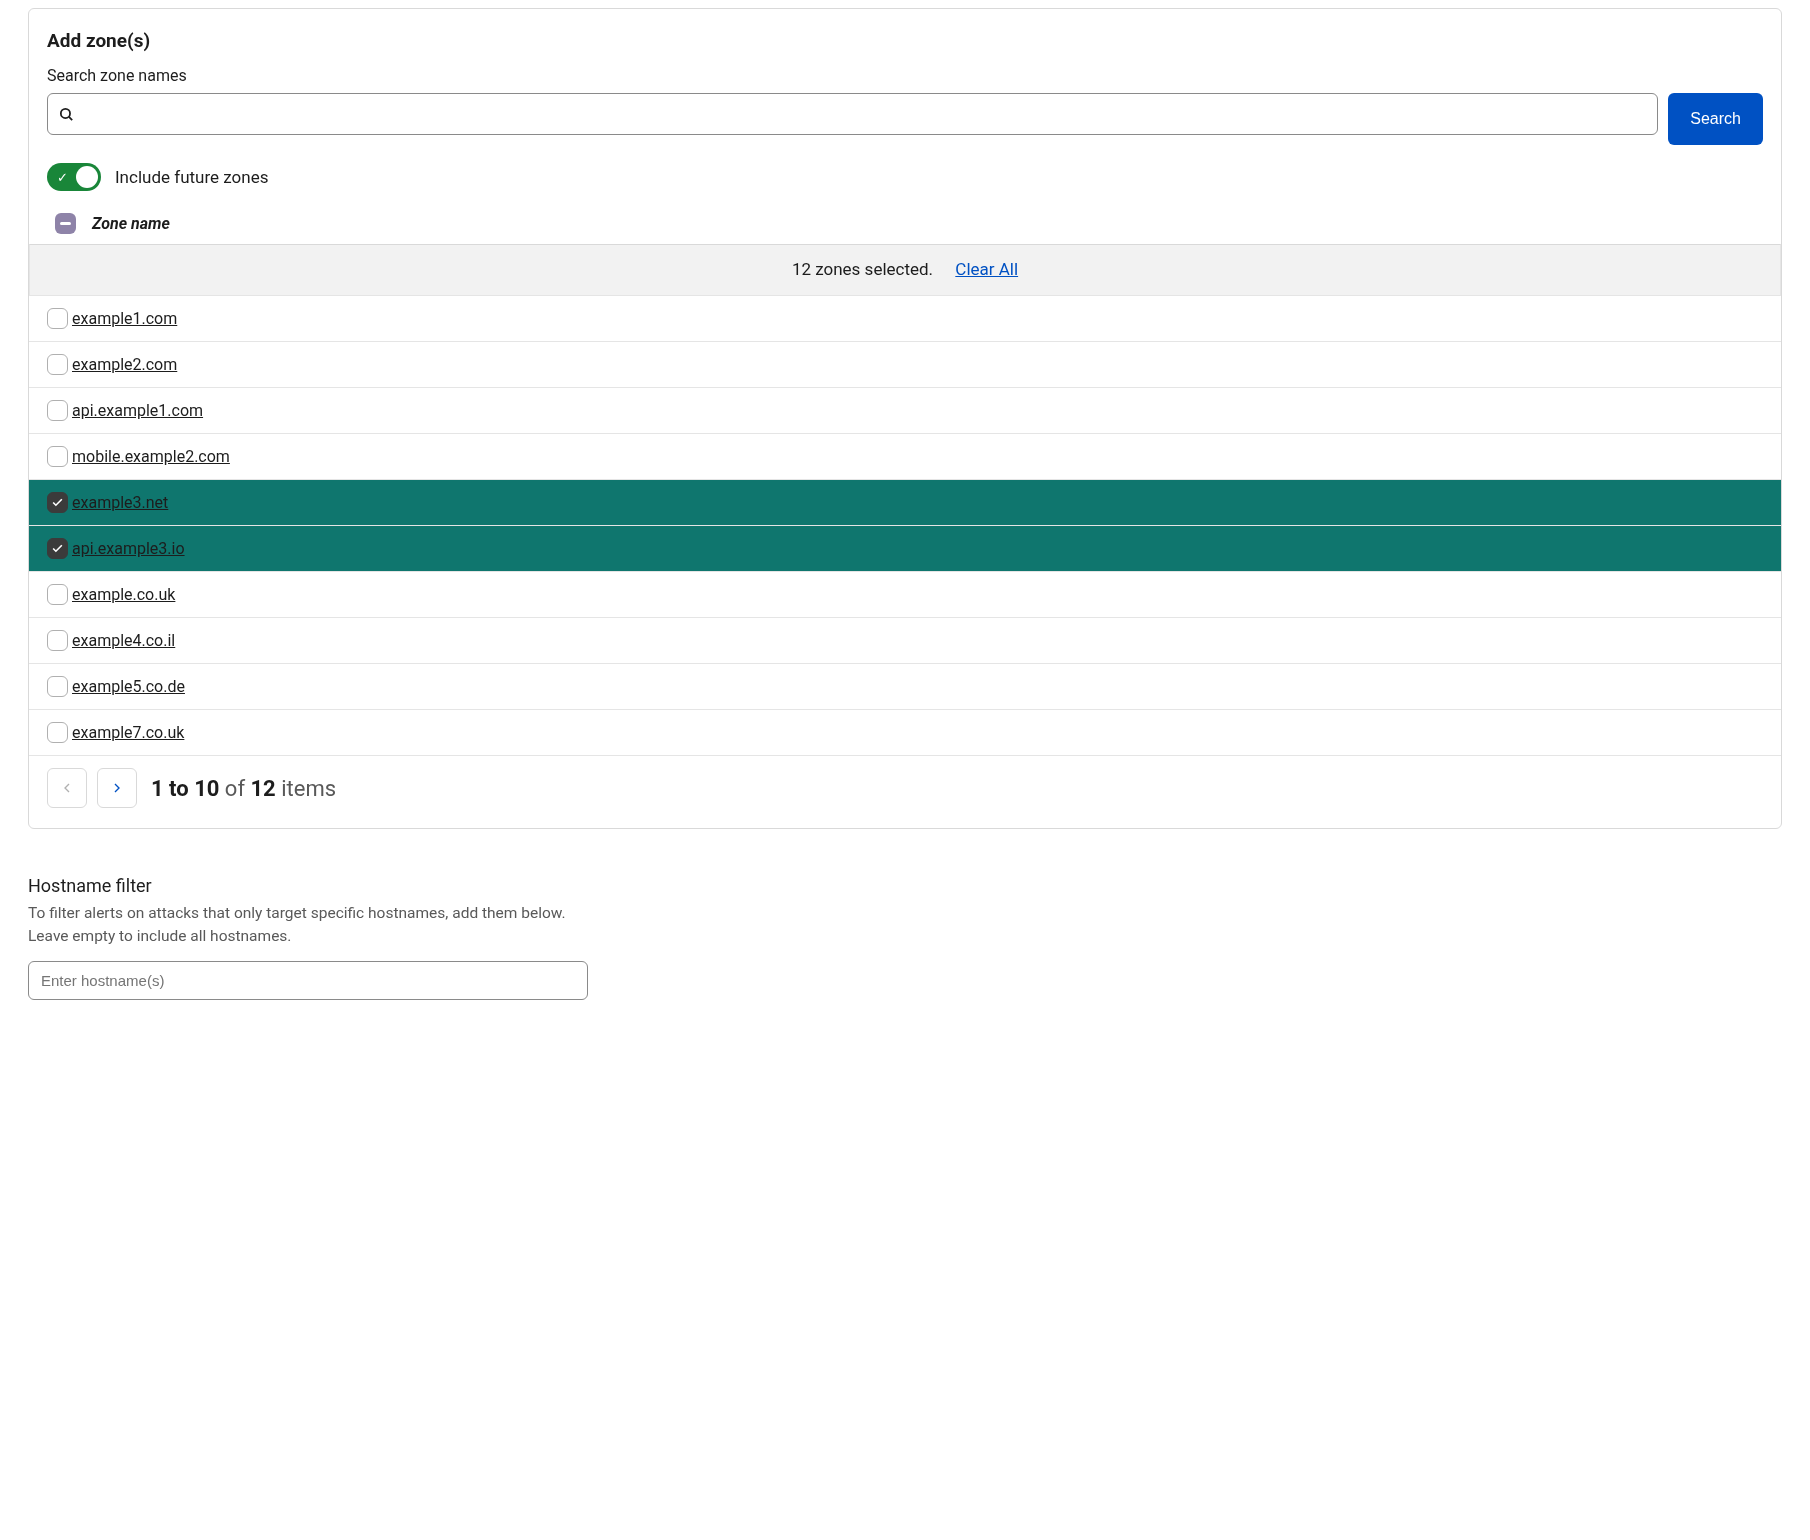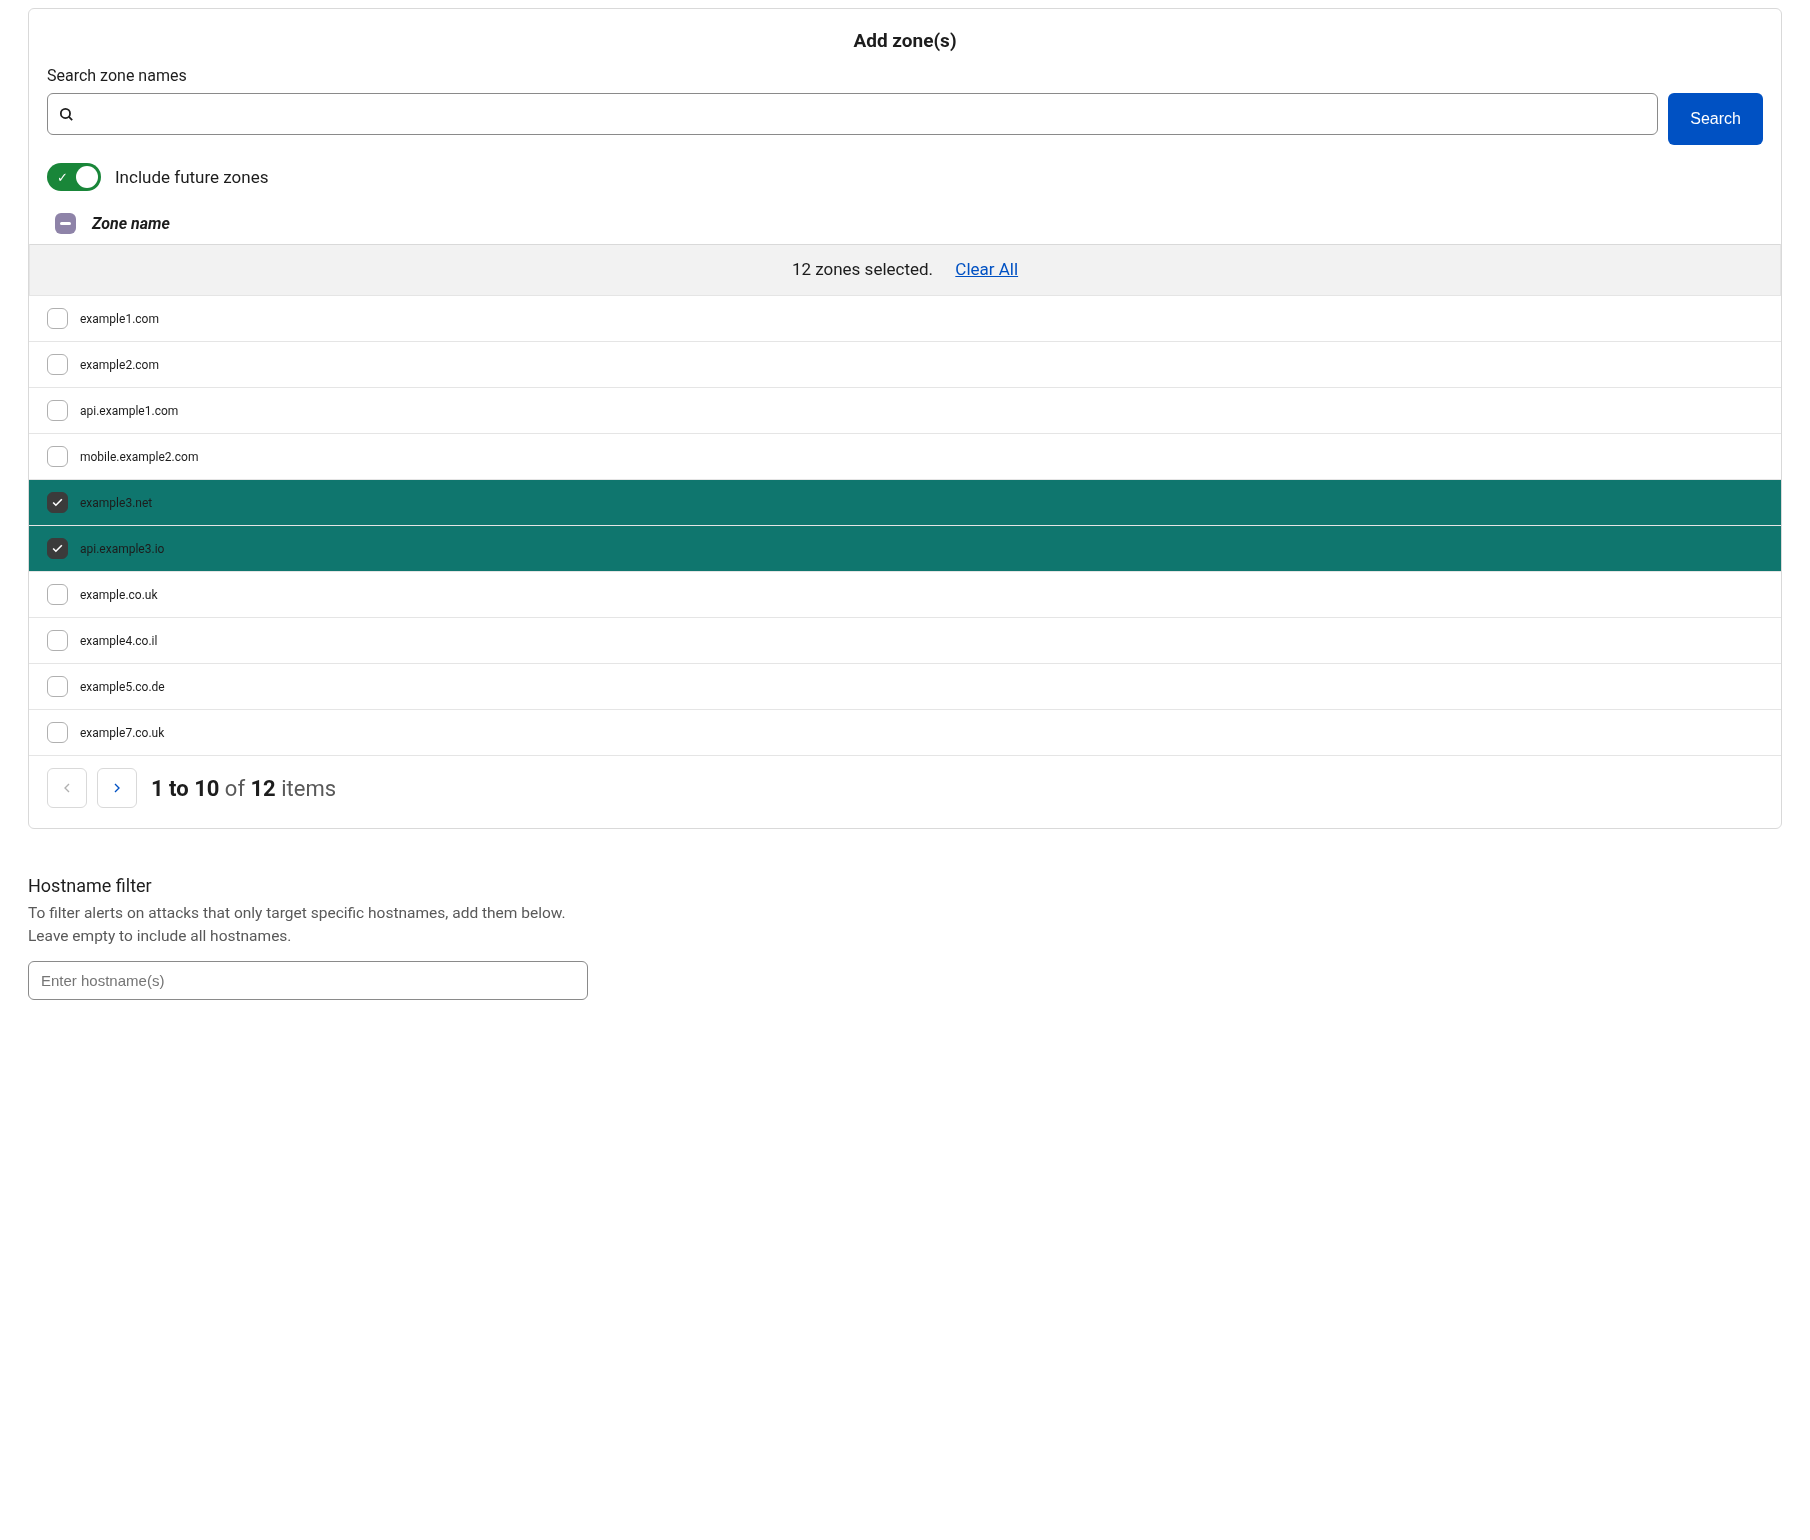--- a/index.html
+++ b/index.html
@@ -13,21 +13,20 @@
     .panel {
       border: 1px solid #d9d9d9;
       border-radius: 6px;
       padding: 20px 18px 14px 18px;
       margin-bottom: 46px;
     }
     .panel-title {
       font-size: 19px;
       font-weight: 700;
       margin-bottom: 14px;
-      text-align: center;
     }
     .field-label {
       font-size: 16px;
       margin-bottom: 8px;
       color: #1d1d1d;
     }
     .search-row {
       display: flex;
       gap: 10px;
       align-items: stretch;
@@ -137,24 +136,25 @@
       color: #0051c3;
       text-decoration: underline;
       margin-left: 18px;
       cursor: pointer;
     }
 
     .zone-list { margin: 0 -18px; }
     .zone-row {
       display: flex;
       align-items: center;
-      gap: 12px;
+      gap: 4px;
       padding: 12px 18px;
       border-bottom: 1px solid #e5e5e5;
-      font-size: 12px;
+      font-size: 16px;
+      text-decoration: underline;
     }
     .zone-row.selected { background: #0f766e; }
     .checkbox {
       width: 21px;
       height: 21px;
       border: 1.5px solid #b0b0b0;
       border-radius: 6px;
       flex-shrink: 0;
       display: flex;
       align-items: center;

